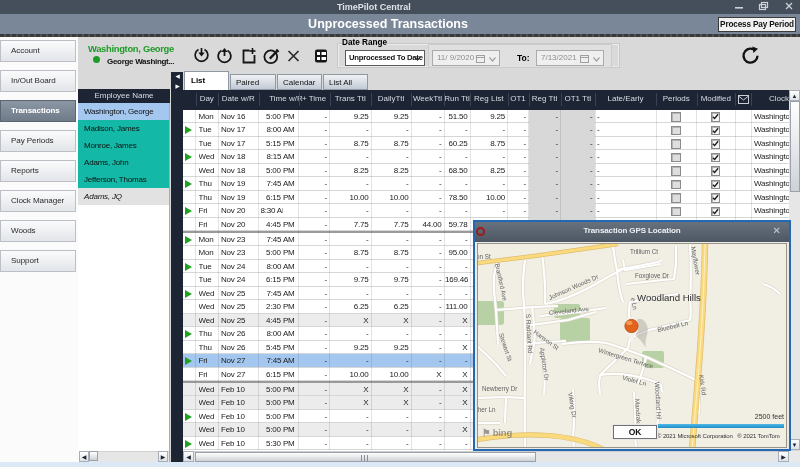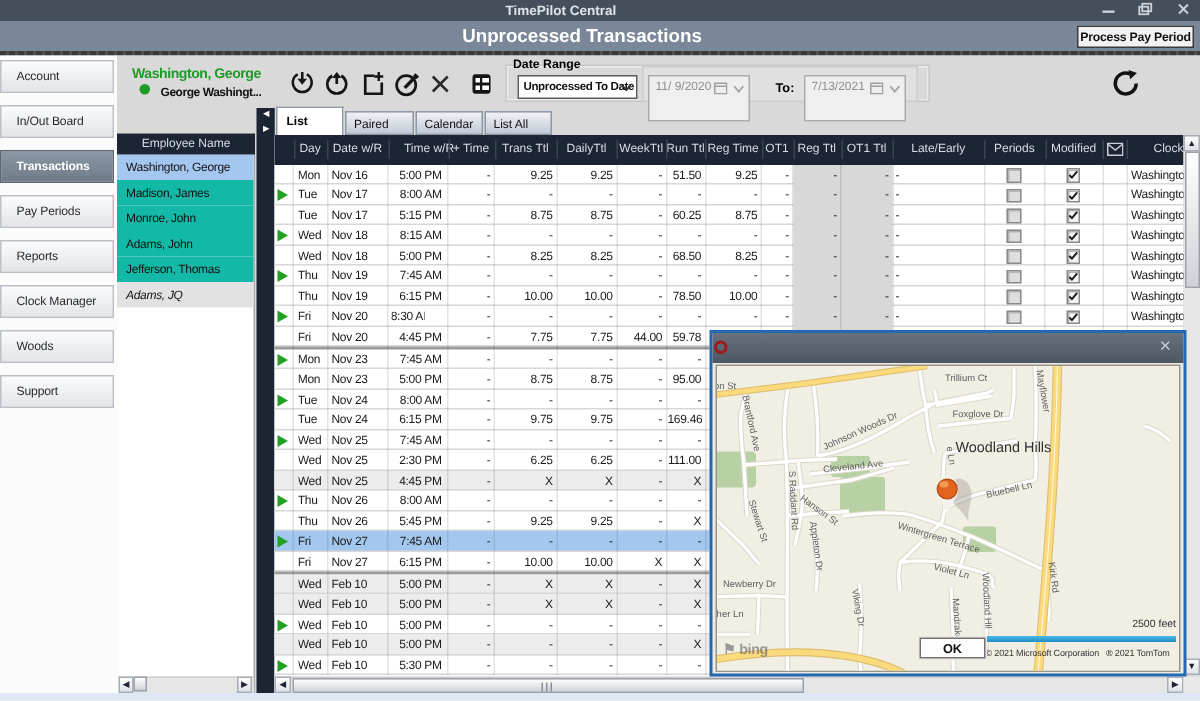--- a/index.html
+++ b/index.html
@@ -20,21 +20,21 @@
 
 .toolbar { position:absolute; left:78px; top:37px; width:722px; height:52px; background:#d9d9d9; }
 .gname { position:absolute; left:88px; top:43px; font-size:9.4px; letter-spacing:-0.3px; font-weight:bold; color:#1d9b27; }
 .gdot { position:absolute; left:93px; top:56px; width:7px; height:7px; border-radius:50%; background:#1d9b27; }
 .gsub { position:absolute; left:107px; top:56.5px; font-size:8px; letter-spacing:-0.3px; font-weight:bold; color:#111; }
 .icon { position:absolute; top:47px; }
 
 .dr-label { position:absolute; left:342px; top:37.5px; font-size:8.2px; font-weight:bold; color:#000; }
 .combo { position:absolute; left:345px; top:50px; width:80px; height:16px; background:#fff; border:1px solid #5a5a5a; font-size:7.7px; letter-spacing:-0.25px; color:#111; line-height:14px; padding-left:3px; font-weight:bold; white-space:nowrap; overflow:hidden; }
 .dpanel { position:absolute; left:428px; top:44px; width:184px; height:24px; background:#e0e0e0; border:1px solid #cccccc; }
-.dbox { position:absolute; top:50px; width:68px; height:31px; background:#efefef; border:1px solid #ababab; font-size:8px; color:#8f8f8f; line-height:14px; padding-left:4px; white-space:nowrap; }
+.dbox { position:absolute; top:50px; width:68px; height:16px; background:#efefef; border:1px solid #ababab; font-size:8px; color:#8f8f8f; line-height:14px; padding-left:4px; white-space:nowrap; }
 .tolbl { position:absolute; left:517px; top:53px; font-size:8.5px; font-weight:bold; color:#000; }
 
 .navy { position:absolute; left:171px; top:72px; width:12px; height:390px; background:#1d2433; }
 .tab { position:absolute; top:74px; height:15.5px; background:linear-gradient(#f0f2f5,#c2cad5); border:1px solid #8f99a6; font-size:8px; color:#111; padding:2.5px 0 0 5px; }
 .tabact { position:absolute; left:184px; top:71px; width:45px; height:19px; background:#fff; border:1px solid #8f99a6; border-bottom:none; font-size:8px; font-weight:bold; color:#000; padding:4px 0 0 6px; }
 .tnav { position:absolute; left:172px; width:11px; height:9.5px; background:#1d2433; color:#fff; font-size:5.5px; line-height:9.5px; text-align:center; }
 
 .grid { position:absolute; left:183px; top:90px; width:606px; height:372px; background:#fff; }
 .ghead { position:absolute; left:0; top:0; width:606px; height:19.5px; background:#1d2433; }
 .hc { position:absolute; top:4px; height:14px; font-size:8px; color:#d8dde6; text-align:center; overflow:hidden; white-space:nowrap; }
@@ -748,21 +748,21 @@
     <div class="vline" style="left:605.5px"></div>
 <div class="ghead">
       <div class="hc" style="left:12.5px;width:22.5px">Day</div>
       <div class="hc" style="left:35px;width:40.5px">Date w/R</div>
       <div class="hc" style="left:83px;width:40.0px">Time w/R</div>
       <div class="hc" style="left:115.5px;width:31.0px">+ Time</div>
       <div class="hc" style="left:146.5px;width:41.5px">Trans Ttl</div>
       <div class="hc" style="left:188px;width:40px">DailyTtl</div>
       <div class="hc" style="left:228px;width:33px">WeekTtl</div>
       <div class="hc" style="left:261px;width:26px">Run Ttl</div>
-      <div class="hc" style="left:287px;width:37.5px">Reg Time</div>
+      <div class="hc" style="left:287px;width:37.5px">Reg List</div>
       <div class="hc" style="left:324.5px;width:21.0px">OT1</div>
       <div class="hc" style="left:345.5px;width:32.0px">Reg Ttl</div>
       <div class="hc" style="left:377.5px;width:34.5px">OT1 Ttl</div>
       <div class="hc" style="left:412px;width:61px">Late/Early</div>
       <div class="hc" style="left:473px;width:40.5px">Periods</div>
       <div class="hc" style="left:513.5px;width:38.5px">Modified</div>
       <div class="hc" style="left:552px;width:16px"><svg width="11" height="9" viewBox="0 0 11 9" style="margin-top:1px">
           <rect x="0.5" y="0.5" width="10" height="8" fill="none" stroke="#c8cdd6" stroke-width="1"></rect>
           <path d="M0.5 1 L5.5 5 L10.5 1" fill="none" stroke="#c8cdd6" stroke-width="1"></path>
         </svg></div>
@@ -782,21 +782,21 @@
       <div class="hsep" style="left:412.0px"></div>
       <div class="hsep" style="left:473.0px"></div>
       <div class="hsep" style="left:513.5px"></div>
       <div class="hsep" style="left:552.0px"></div>
       <div class="hsep" style="left:568.0px"></div>
     </div>
 </div>
 <div class="epanel"></div>
 <div class="erow sel" style="top:102.5px">Washington, George</div>
 <div class="erow " style="top:119.6px">Madison, James</div>
-<div class="erow " style="top:136.7px">Monroe, John</div>
+<div class="erow " style="top:136.7px">Monroe, James</div>
 <div class="erow " style="top:153.8px">Adams, John</div>
 <div class="erow " style="top:170.9px">Jefferson, Thomas</div>
 <div class="erow jq" style="top:188.0px">Adams, JQ</div>
 <div class="ehead">Employee Name</div>
 <div class="sbh" style="left:79px;top:451px;width:90px"></div>
 <div class="sbtnb" style="left:79px;top:451px;width:10px;height:11px;font-size:6px;line-height:11px">◀</div>
 <div class="sbtnb" style="left:158px;top:451px;width:10px;height:11px;font-size:6px;line-height:11px">▶</div>
 <div class="thumb" style="left:89px;top:451px;width:9px;height:10px"></div>
 <div class="sbh" style="left:183px;top:451px;width:606px"></div>
 <div class="sbtnb" style="left:183px;top:451px;width:11px;height:11px;font-size:6px;line-height:11px">◀</div>
@@ -808,20 +808,21 @@
   </div>
 <div class="sbv" style="left:789px;top:90px;height:360px"></div>
 <div class="sbtnb" style="left:789px;top:90px;width:11px;height:11px;font-size:6px;line-height:11px">▲</div>
 <div class="sbtnb" style="left:789px;top:439px;width:11px;height:11px;font-size:6px;line-height:11px">▼</div>
 <div class="thumb" style="left:789.5px;top:101px;width:10px;height:91px"></div>
 <div class="abs" style="left:789px;top:451px;width:11px;height:11px;background:#e9e9e9"></div>
 <div class="bottom"></div>
 <div class="popup">
 <div class="ptitle"></div>
 <div class="pico"></div>
+<div class="pttxt">Transaction GPS Location</div>
 <div class="pclose">✕</div>
 <div class="mapwrap">
 
 <svg width="310" height="205" viewBox="0 0 310 205" style="position:absolute;left:0;top:0">
 <rect width="310" height="205" fill="#f1eee4"></rect>
 <g fill="#b8d1a4" stroke="none">
  <rect x="-4" y="57" width="30" height="24" rx="3"></rect>
  <rect x="76" y="60" width="26" height="14" rx="2"></rect>
  <rect x="82" y="74" width="30" height="25" rx="2"></rect>
  <rect x="92" y="88" width="10" height="8"></rect>

